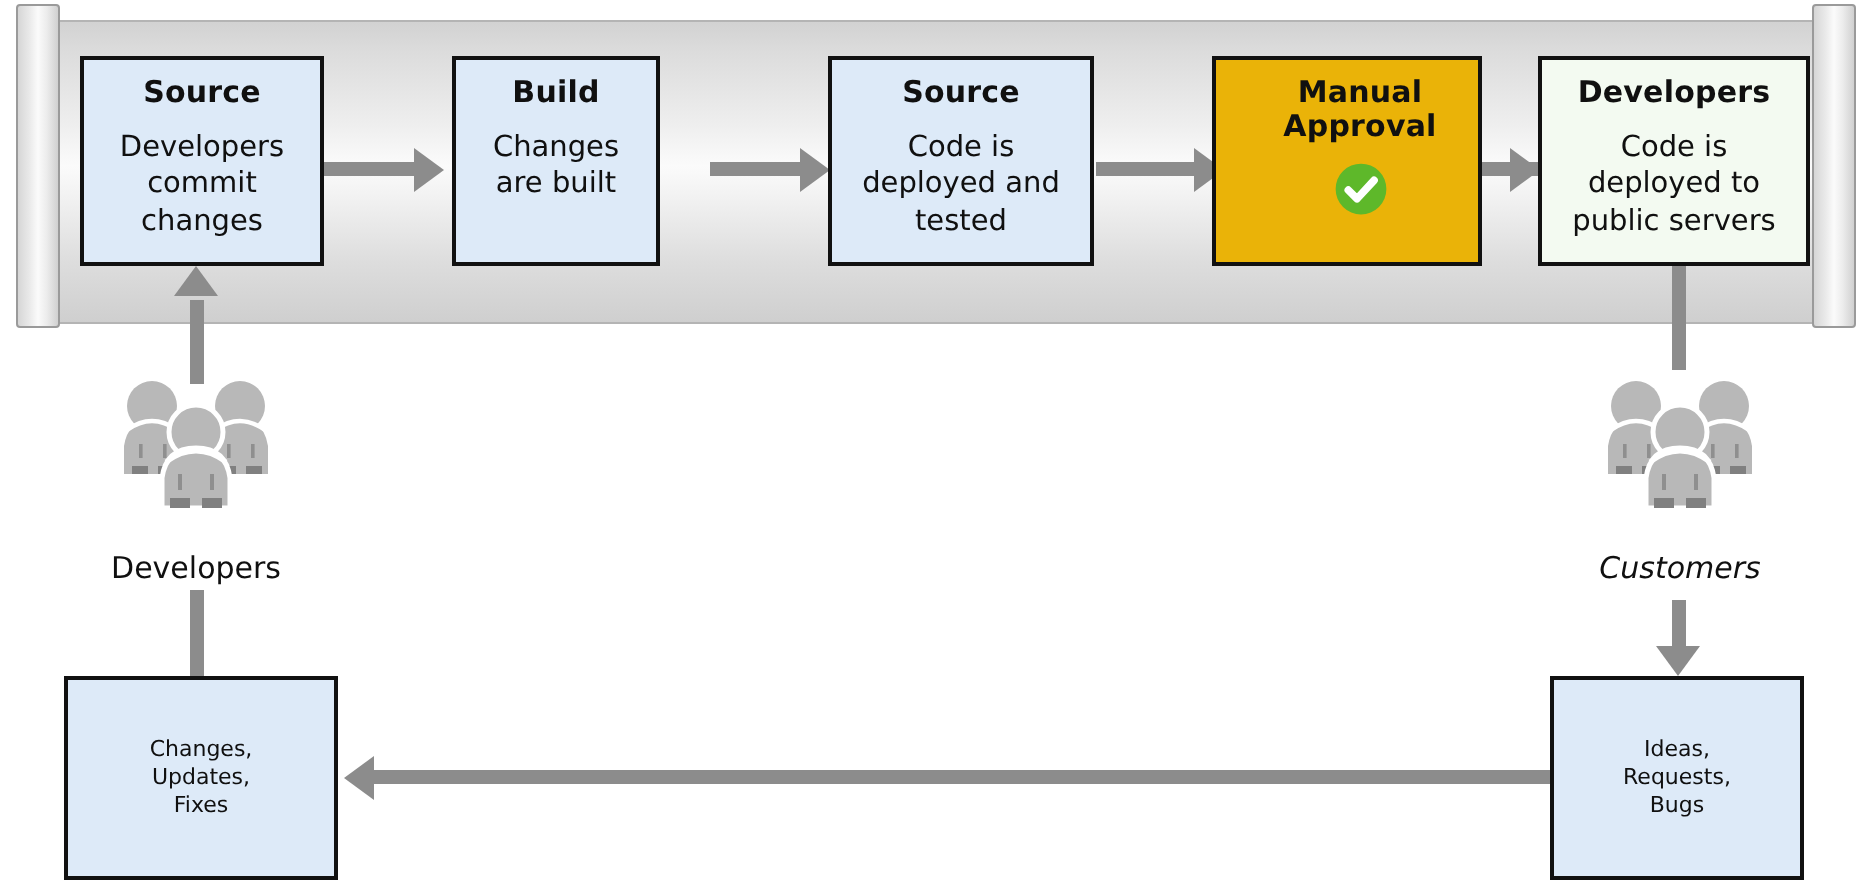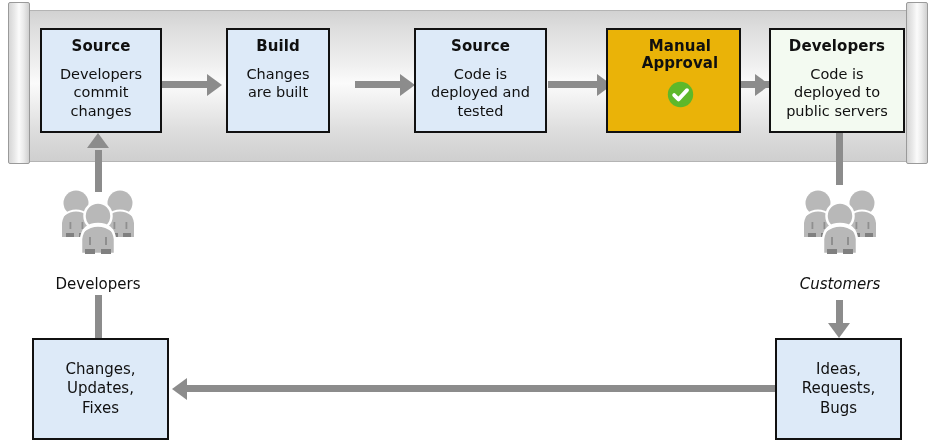--- a/index.html
+++ b/index.html
@@ -82,21 +82,21 @@
   }
   .node.blue  { background: #ddeaf8; }
   .node.white { background: #eab308; padding-left: 13px; }
   .node.mint  { background: #f3faf1; }
 
   .node.plain {
     justify-content: center;
   }
   .node.plain .body {
     margin-top: 0;
-    font-size: 15px;
+    font-size: 11px;
     line-height: 1.30;
   }
 
   
   .check-badge {
     margin-top: 8px;
     width: 29px;
     height: 29px;
   }
 

